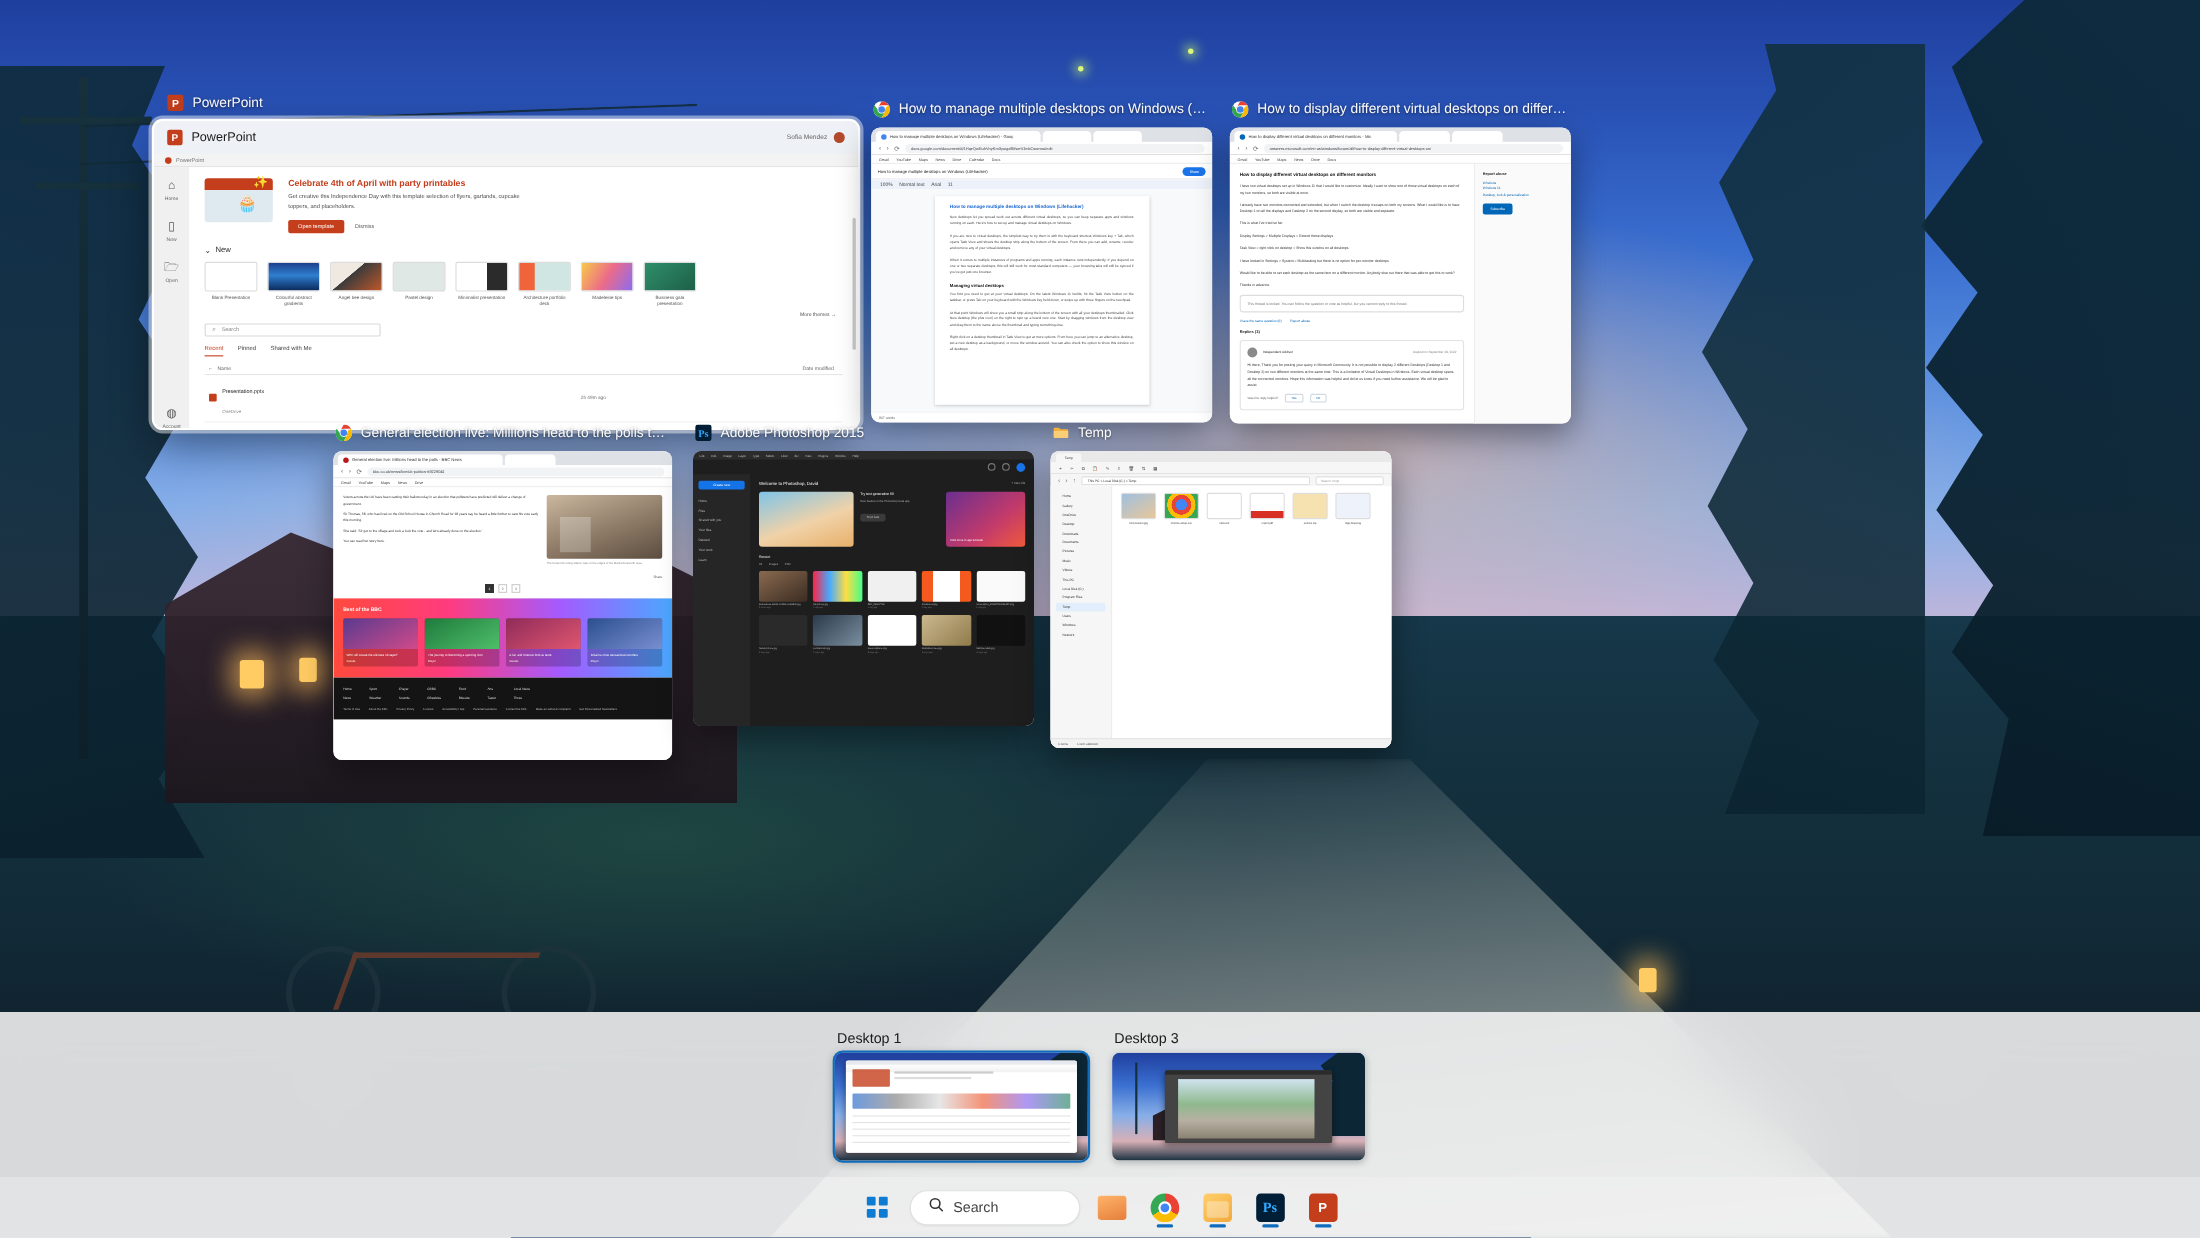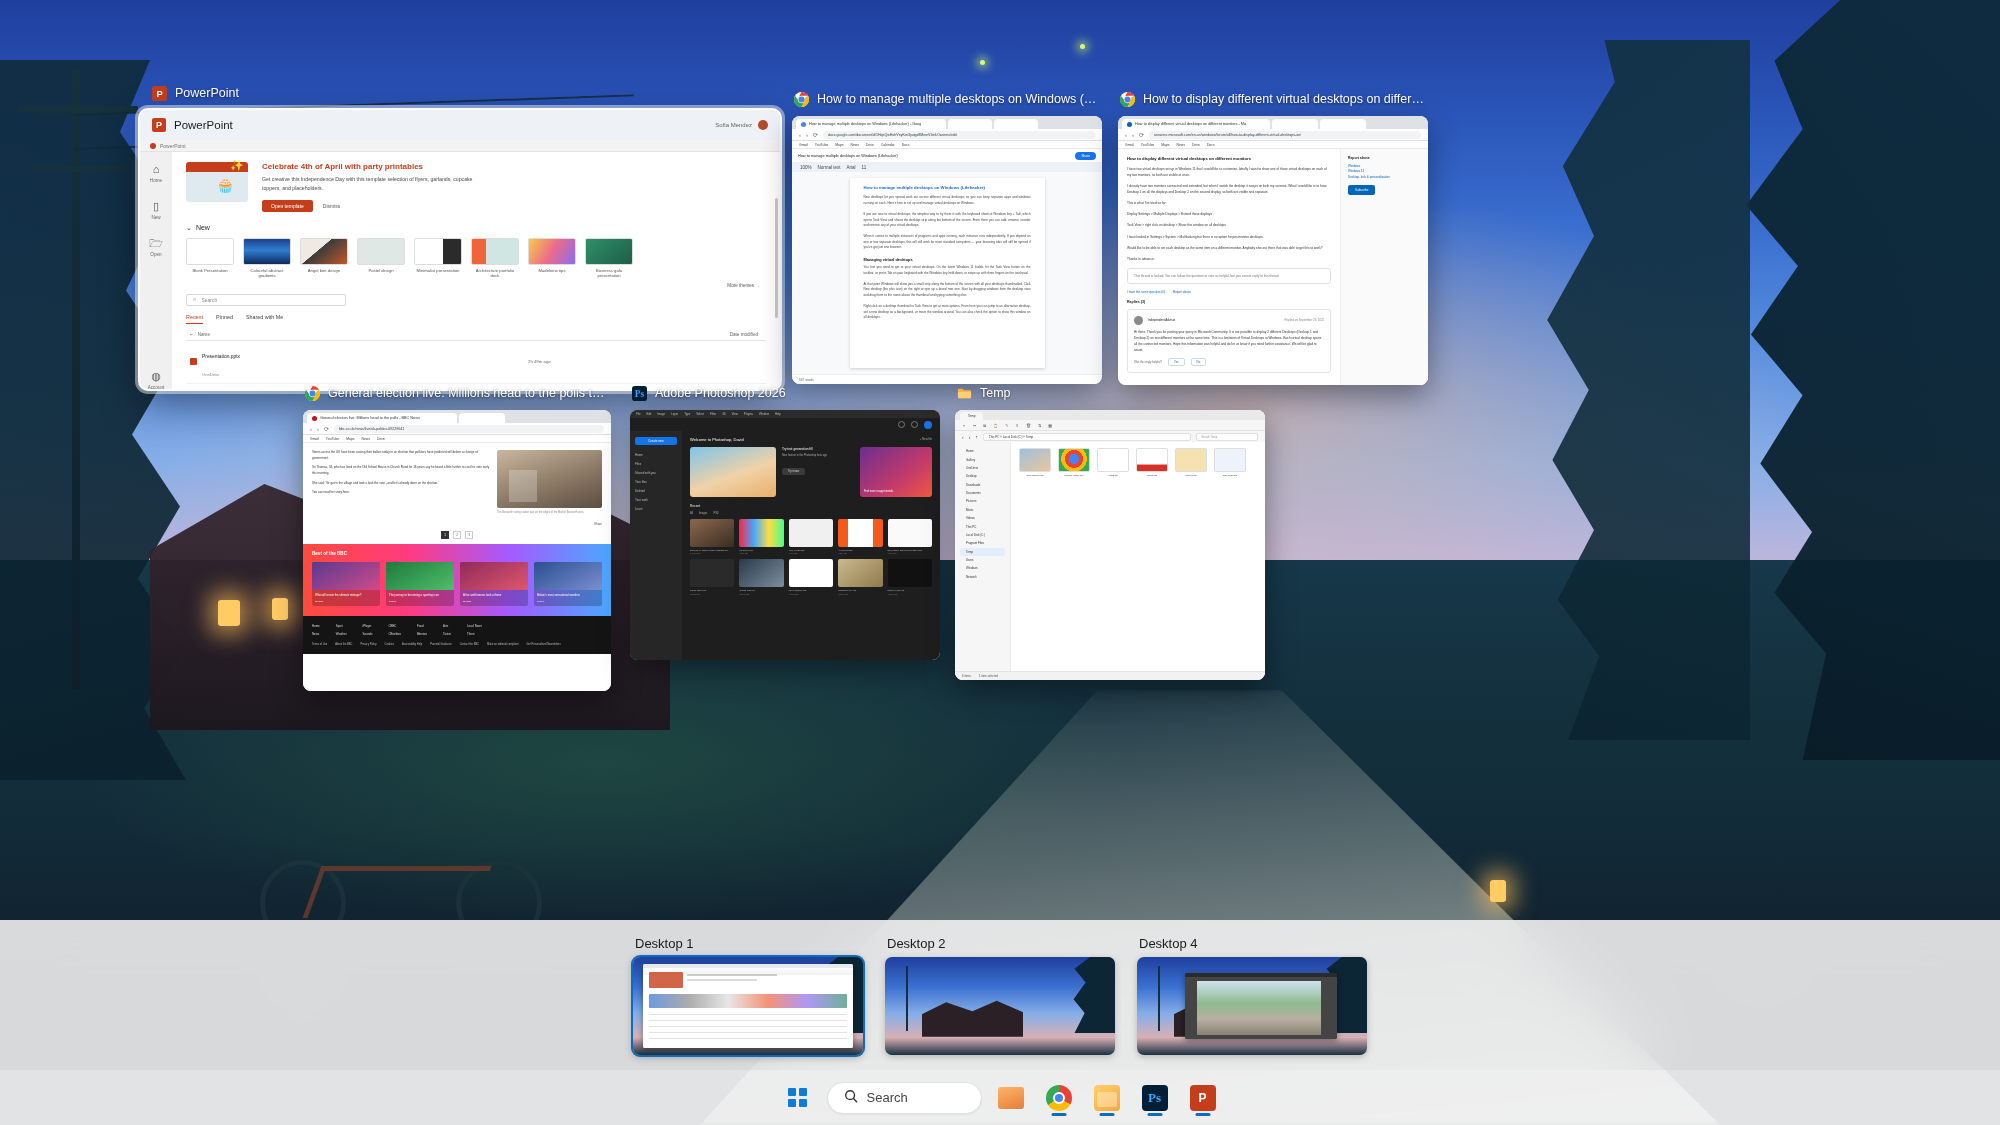--- a/index.html
+++ b/index.html
@@ -801,21 +801,21 @@
   </div>
 
   <div class="wincard" id="w-psd">
     <div class="wtitle">
       <span class="favicon">
         <svg viewBox="0 0 16 16" width="15" height="15">
             <rect width="16" height="16" rx="3" fill="#001e36"></rect>
             <text x="8" y="12" font-size="10" fill="#31a8ff" text-anchor="middle" font-family="Liberation Serif, serif" font-weight="bold">Ps</text>
           </svg>
       </span>
-      <span class="ttext">Adobe Photoshop 2026</span>
+      <span class="ttext">Adobe Photoshop 2015</span>
     </div>
     <div class="wbody">
       <div class="ps-body">
         <div class="ps-menu">
           <span class="m">File</span>
           <span class="m">Edit</span>
           <span class="m">Image</span>
           <span class="m">Layer</span>
           <span class="m">Type</span>
           <span class="m">Select</span>
@@ -1037,33 +1037,23 @@
           <div style="position:absolute;left:6px;top:46px;right:6px;height:1px;background:#e3e3e3;"></div>
           <div style="position:absolute;left:6px;top:52px;right:6px;height:1px;background:#e3e3e3;"></div>
           <div style="position:absolute;left:6px;top:58px;right:6px;height:1px;background:#e3e3e3;"></div>
           <div style="position:absolute;left:6px;top:64px;right:6px;height:1px;background:#e3e3e3;"></div>
           <div style="position:absolute;left:6px;top:70px;right:6px;height:1px;background:#e3e3e3;"></div>
         </div>
       </div>
     </div>
   </div>
 
+
   <div class="dt">
-    <div class="cap">Desktop 2</div>
-    <div class="thumb">
-      <div class="wall">
-        <span class="pl"></span>
-        <span class="hs"></span>
-        <span class="tr"></span>
-      </div>
-    </div>
-  </div>
-
-  <div class="dt">
-    <div class="cap">Desktop 4</div>
+    <div class="cap">Desktop 3</div>
     <div class="thumb">
       <div class="wall">
         <span class="pl"></span>
         <span class="hs"></span>
         <span class="tr"></span>
       </div>
       <div class="mini" style="left:48px;top:16px;width:152px;height:66px;background:#3a3a3a;">
         <div class="bar" style="background:#2b2b2b"></div>
         <div class="ct" style="height:62px;background:#444;position:relative;">
           <div style="position:absolute;left:12px;top:4px;right:16px;bottom:4px;background:linear-gradient(180deg,#cfe3ef 0%,#8fb98f 42%,#b7b0a2 70%,#8a8272 100%);"></div>

